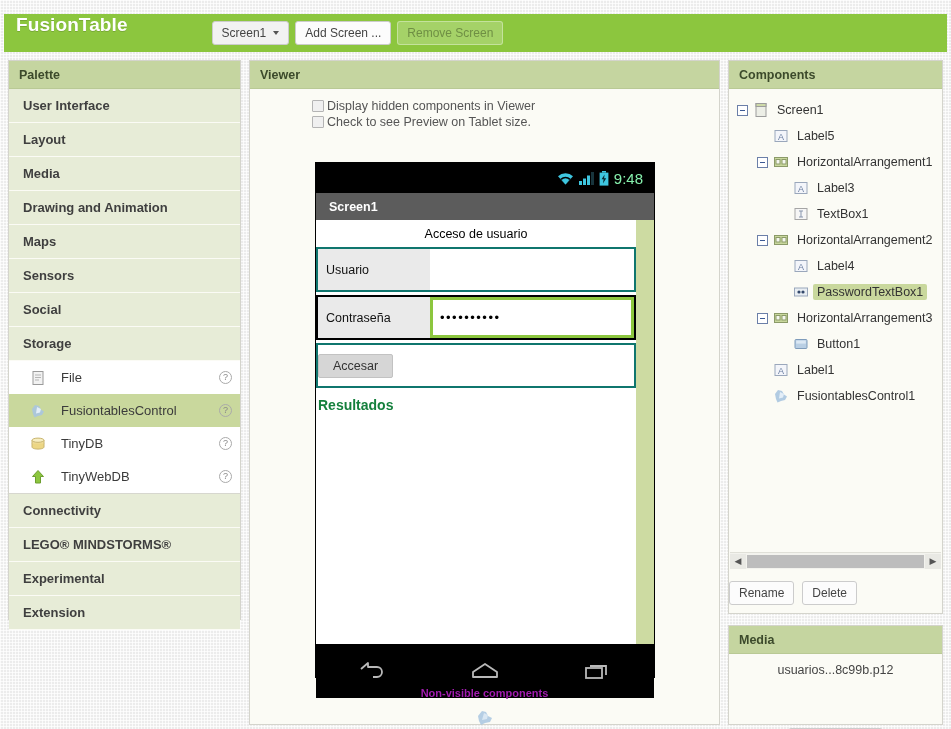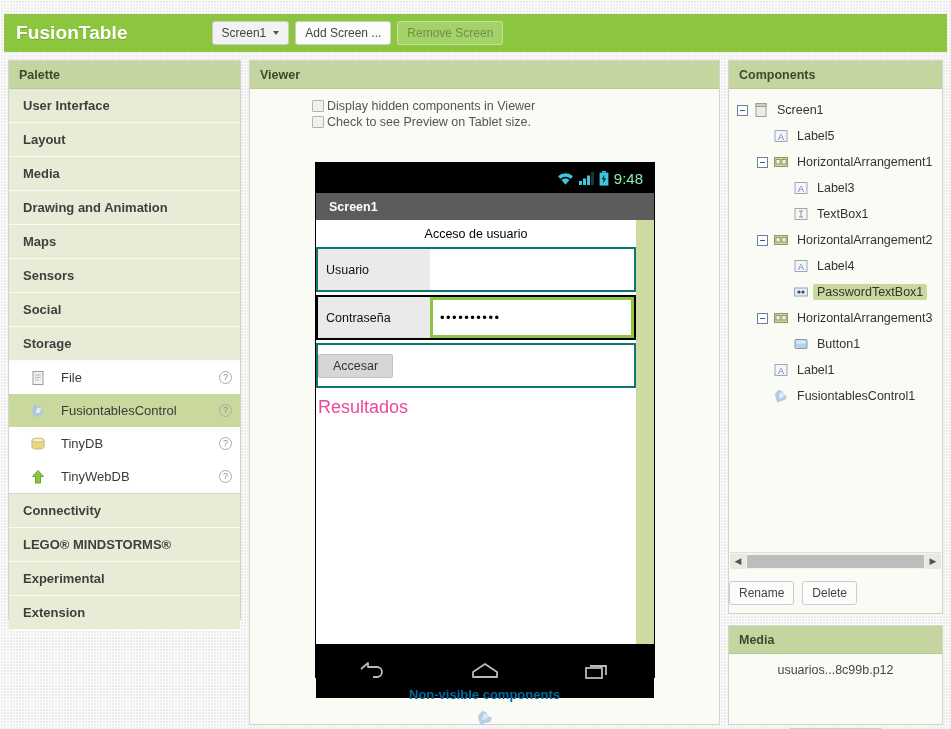--- a/index.html
+++ b/index.html
@@ -13,21 +13,21 @@
       linear-gradient(to bottom, rgba(255,255,255,.75) 1px, transparent 1px);
     background-size: 3px 3px;
     overflow: hidden;
   }
 
   
   #topbar {
     position: absolute; left: 4px; top: 14px;
     width: 943px; height: 38px;
     background: #8cc63e;
-    display: flex; align-items: center;
+    display: flex; 
   }
   #app-title {
     color: #ffffff; font-size: 19px; font-weight: bold;
     margin-left: 12px; letter-spacing: .1px;
     text-shadow: 0 1px 0 rgba(0,0,0,.15);
   }
   #screen-controls { display: flex; align-items: center; gap: 6px; margin-left: 84px; }
   .btn {
     font-family: "Liberation Sans", sans-serif;
     font-size: 12px; color: #444;
@@ -153,30 +153,30 @@
     display: flex; align-items: center; padding-left: 7px;
   }
   .dots { font-size: 13px; letter-spacing: 1.5px; color: #000; }
   .harr.btnrow { justify-content: flex-start; align-items: center; }
   .and-btn {
     background: #d6d6d6; border: 1px solid #c2c2c2; border-radius: 2px;
     font-size: 12.5px; color: #333; padding: 4px 14px;
     cursor: pointer;
   }
   .f-result {
-    font-size: 18px; font-weight: normal; color: #ec4899;
+    font-size: 14px; font-weight: bold; color: #15803d;
     padding: 6px 0 0 2px; background: #fff; flex: 1;
   }
   #nav-bar {
     height: 54px; background: #000;
     display: flex; align-items: center; justify-content: space-around;
   }
   #nonvis-title {
     position: absolute; left: 0; right: 0; top: 598px;
-    text-align: center; font-size: 13px; font-weight: bold; color: #0369a1;
+    text-align: center; font-size: 11px; font-weight: bold; color: #a21caf;
   }
   #nonvis-icon { position: absolute; left: 0; right: 0; top: 620px; text-align: center; }
 
   
   #components { left: 728px; top: 60px; width: 215px; height: 554px; }
   #tree { padding: 8px 0 0 0; height: 490px; overflow: hidden; background: #fbfbf5; }
   .tnode { display: flex; align-items: center; height: 26px; font-size: 12.5px; color: #333; cursor: pointer; }
   .tnode .t-label { padding: 1px 4px; border-radius: 2px; }
   .tnode.selected .t-label { background: #c9d89d; }
   .expander {

